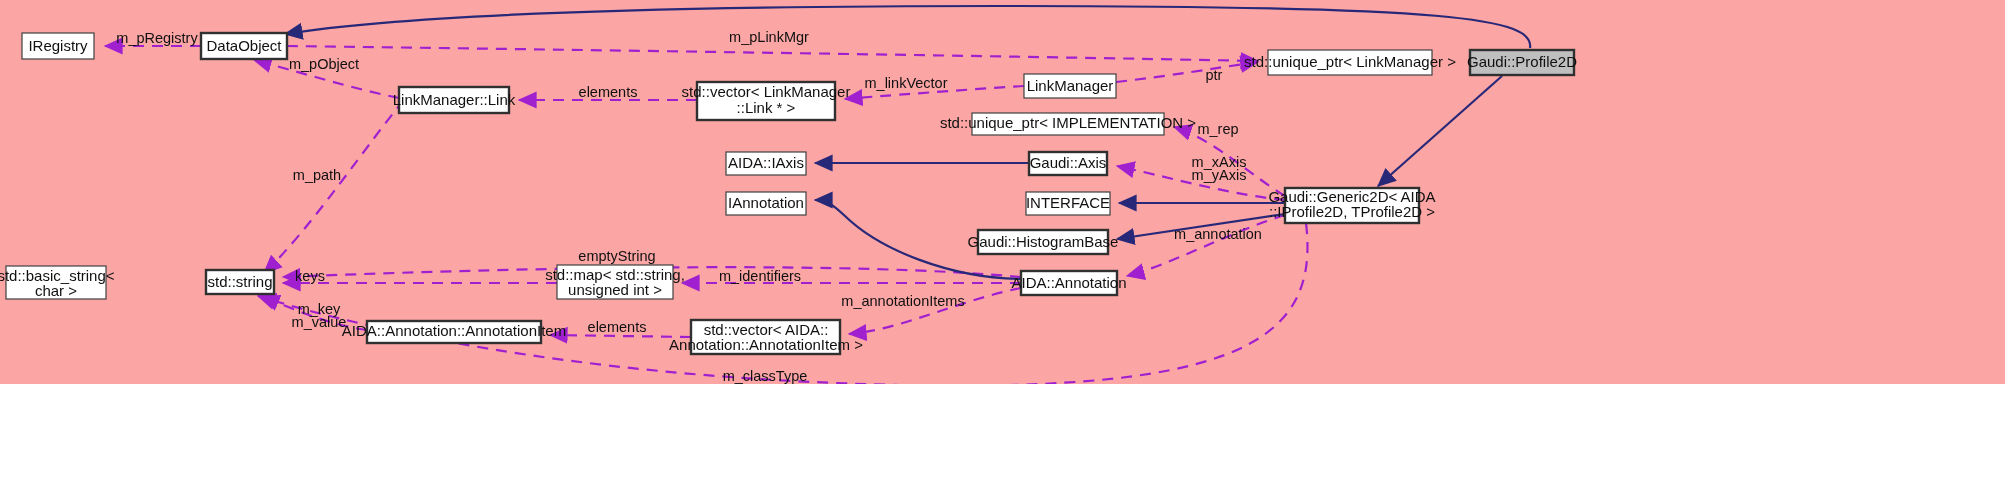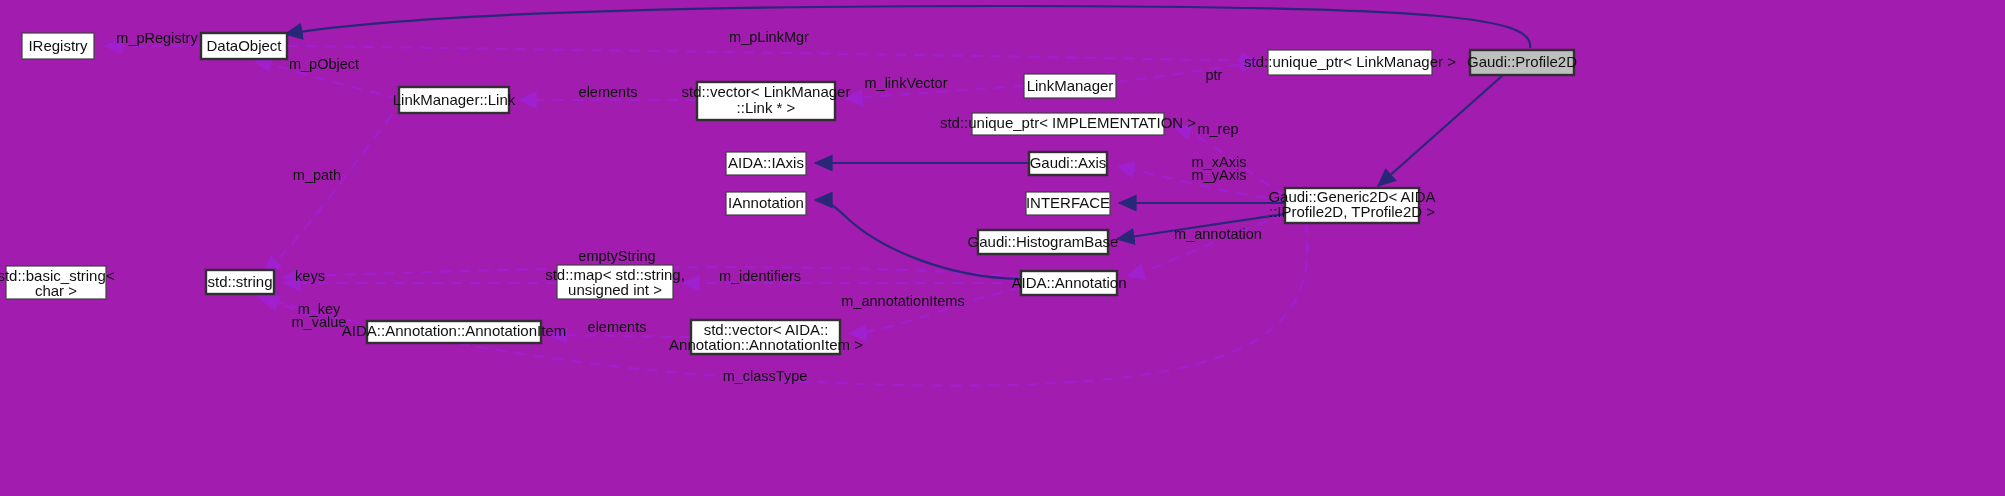--- a/index.html
+++ b/index.html
@@ -7,22 +7,22 @@
     margin: 0;
     padding: 0;
     background: #ffffff;
   }
   body {
     font-family: "Liberation Sans", sans-serif;
   }
   #diagram-root {
     position: relative;
     width: 2005px;
-    height: 496px;
-    background: #a21caf;
+    height: 384px;
+    background: #fca5a5;
     overflow: hidden;
   }
   svg.diagram-canvas {
     position: absolute;
     left: 0;
     top: 0;
     width: 2005px;
     height: 496px;
     display: block;
   }

